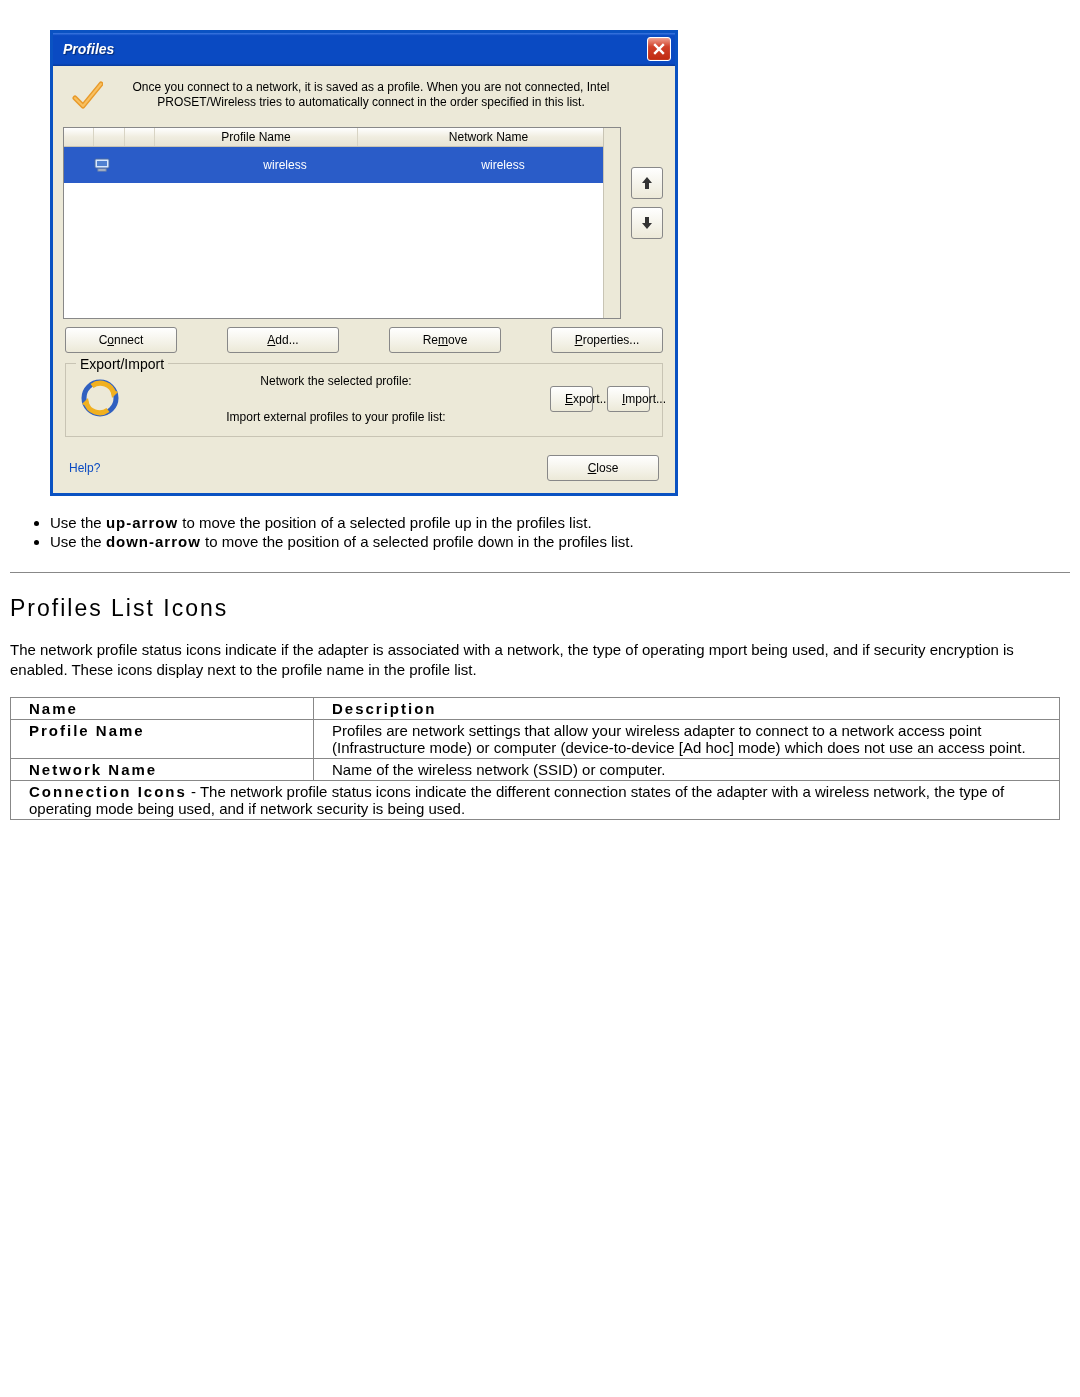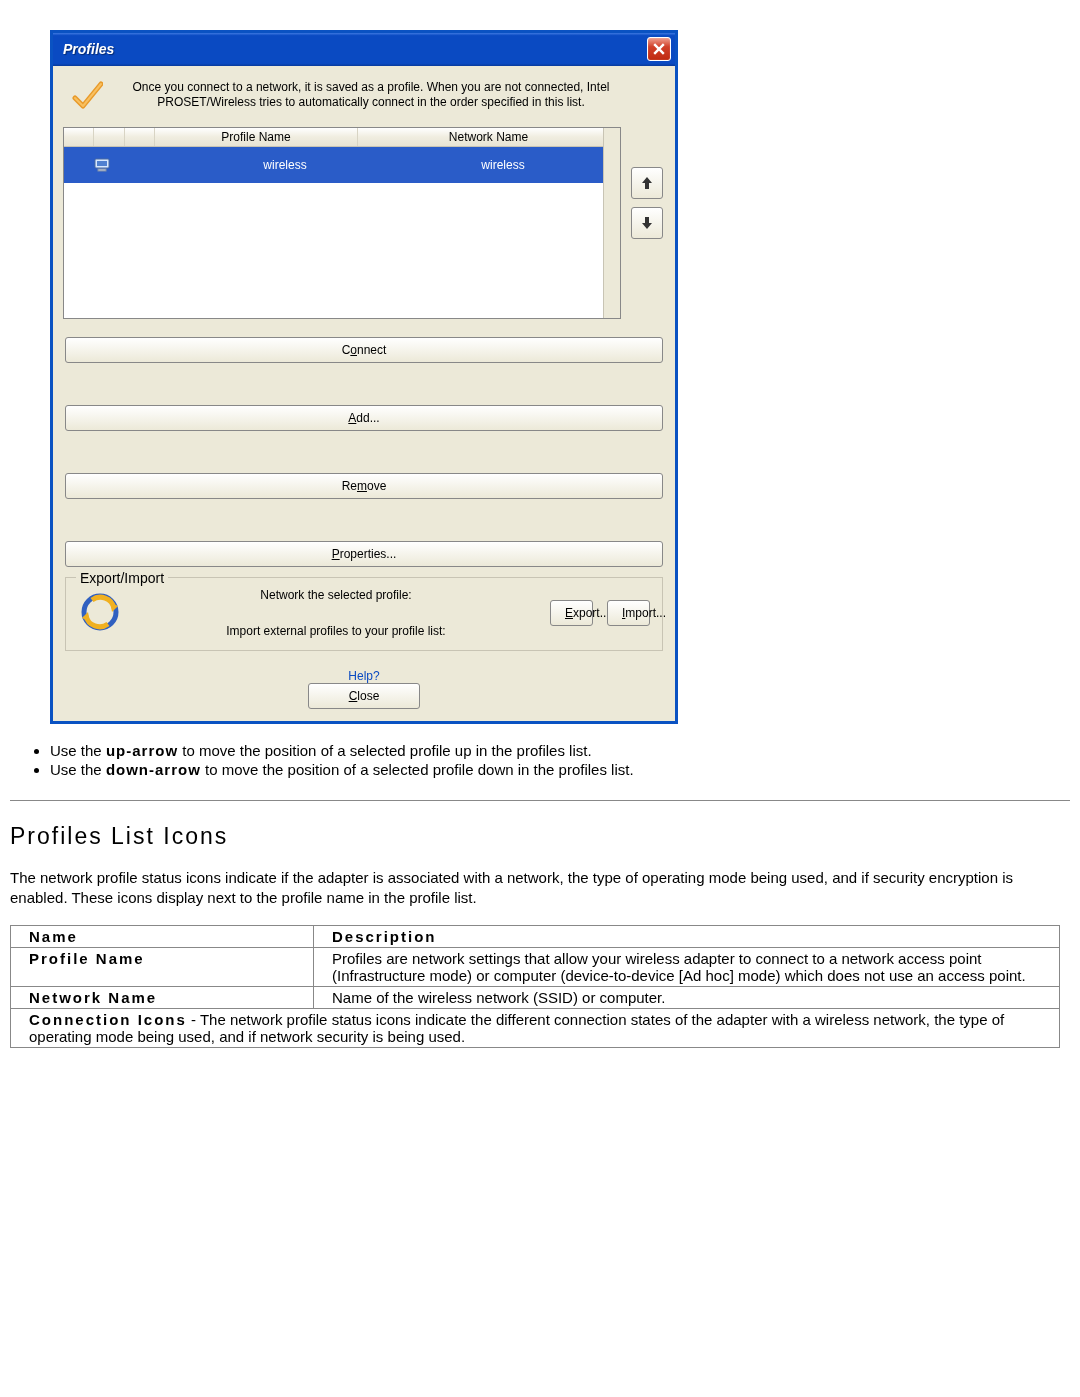--- a/index.html
+++ b/index.html
@@ -125,23 +125,22 @@
     border-radius: 3px;
     display: flex;
     align-items: center;
     justify-content: center;
     font-size: 16px;
     color: #222;
   }
   .btn-row {
     display: flex;
     justify-content: space-between;
-    margin: 18px 2px 8px 2px;
+    margin: 8px 2px 8px 2px;
     gap: 42px;
-    flex-direction: column;
   }
   .xp-btn {
     min-width: 90px;
     height: 24px;
     background: linear-gradient(to bottom, #fff, #ece9d8);
     border: 1px solid #888;
     border-radius: 3px;
     font-size: 12px;
     font-family: Tahoma, sans-serif;
     display: flex;
@@ -173,21 +172,20 @@
   .ei-icon { width: 44px; }
   .ei-icon svg { width:40px; height:40px; }
   .ei-text-col { flex: 1; display:flex; flex-direction:column; gap:22px; }
   .ei-btn-col { display:flex; flex-direction:row; gap:14px; width:100px; }
   .ei-btn-col .xp-btn { width:86px; min-width:0; justify-content:flex-start; padding-left:14px;}
   .bottom-row {
     display: flex;
     justify-content: space-between;
     align-items: center;
     margin: 18px 6px 4px 6px;
-    flex-direction: column;
   }
   .help-link { color: #0a4ac2; font-size:12px; }
   .close-btn-wrap { }
   
   .doc h3 {
     font-family: Verdana, sans-serif;
     font-size: 17px;
     font-weight: bold;
     letter-spacing: 2px;
     margin: 26px 0 14px 0;
@@ -346,21 +344,21 @@
 
   <div class="doc">
     <ul>
       <li><span>Use the </span><span class="bold">up-arrow</span><span> to move the position of a selected profile up in the profiles list.</span></li>
       <li><span>Use the </span><span class="bold">down-arrow</span><span> to move the position of a selected profile down in the profiles list.</span></li>
     </ul>
 
     <hr>
 
     <h2>Profiles List Icons</h2>
-    <p>The network profile status icons indicate if the adapter is associated with a network, the type of operating mode being used, and if security encryption is enabled. These icons display next to the profile name in the profile list.</p>
+    <p>The network profile status icons indicate if the adapter is associated with a network, the type of operating mport being used, and if security encryption is enabled. These icons display next to the profile name in the profile list.</p>
 
     <table class="info">
       <tbody>
           <tr>
         <td class="th">Name</td>
         <td class="th">Description</td>
       </tr>
       <tr>
         <td class="rowname">Profile Name</td>
         <td>Profiles are network settings that allow your wireless adapter to connect to a network access point (Infrastructure mode) or computer (device-to-device [Ad hoc] mode) which does not use an access point.</td>

